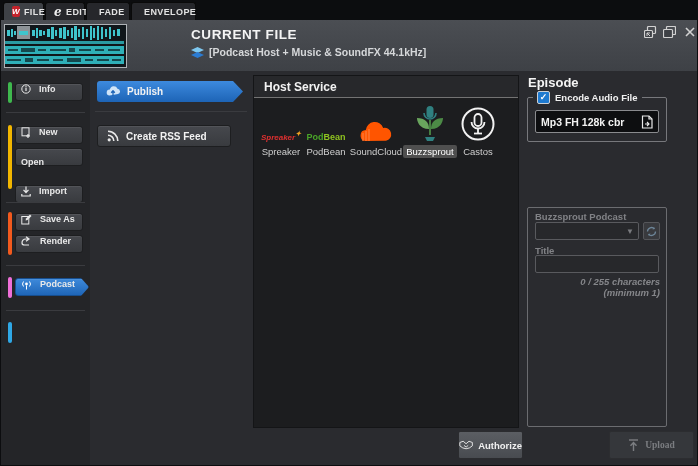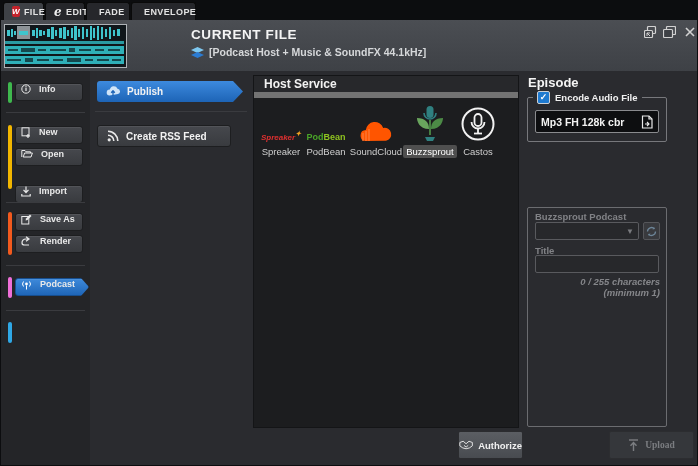--- a/index.html
+++ b/index.html
@@ -44,21 +44,21 @@
   .pbtn.blue{left:7px;top:10px;width:146px;height:21px;background:linear-gradient(#3d8ade,#1d64b6);
         clip-path:polygon(0 0,calc(100% - 10px) 0,100% 50%,calc(100% - 10px) 100%,0 100%);
         border-radius:3px 0 0 3px;}
   .pbtn.gray{left:7px;top:54px;width:134px;height:22px;background:linear-gradient(#46484d,#393b3f);
         border:1px solid #1d1e20;border-radius:3px;box-shadow:inset 0 1px 0 rgba(255,255,255,.07);}
   .pdivider{position:absolute;left:5px;top:40px;width:152px;height:1px;background:#3a3b3f;}
   
   .hostpanel{position:absolute;left:252px;top:74px;width:266px;height:353px;background:#1c1d1f;
              border:1px solid #141517;box-sizing:border-box;}
   .hosthdr{position:absolute;left:0;top:0;width:100%;height:22px;background:#27282b;
-           border-bottom:6px solid #737373;box-sizing:border-box;display:flex;align-items:center;}
+           border-bottom:1px solid #737373;box-sizing:border-box;display:flex;align-items:center;}
   .hosthdr span{margin-left:10px;font-size:12px;font-weight:bold;color:#f2f2f2;}
   .service{position:absolute;top:28px;width:48px;display:flex;flex-direction:column;align-items:center;cursor:default;}
   .service .icon{height:38px;display:flex;align-items:flex-end;justify-content:center;}
   .service .slabel{margin-top:3px;font-size:9.5px;color:#cfcfcf;padding:1px 3px;border-radius:2px;white-space:nowrap;}
   .service.selected .slabel{background:#4f4f4f;color:#fff;}
   .spreaker-txt{font-size:8px;font-weight:bold;font-style:italic;color:#e03030;white-space:nowrap;}
   .spreaker-txt sup{color:#f0a020;font-size:7px;}
   .podbean-txt{font-size:9px;font-weight:bold;white-space:nowrap;}
   .podbean-txt .g1{color:#4aa528;}.podbean-txt .g2{color:#8fc320;}
   
@@ -226,21 +226,21 @@
     <div class="sdivider" style="top:41px;"></div>
 
     <div class="accent" style="top:54px;height:64px;background:#f2b600;"></div>
     <div class="sbtn" style="top:55px;">
       <svg width="10" height="11" viewBox="0 0 10 11">
           <rect x="1" y="0.8" width="7" height="8" fill="none" stroke="#e9e9e9" stroke-width="1"></rect>
           <path d="M7 7 l0 4 M5 9 l4 0" stroke="#e9e9e9" stroke-width="1.2"></path>
         </svg>
       <span>New</span>
     </div>
-    <div class="sbtn" style="top:77px;">
+    <div class="sbtn" style="top:77px;flex-direction:column;">
       <svg width="12" height="9" viewBox="0 0 12 9">
           <path d="M0.8 8 L0.8 1.5 L4 1.5 L5 2.8 L9.5 2.8 L9.5 4" fill="none" stroke="#e9e9e9" stroke-width="1"></path>
           <path d="M2.2 8 L3.6 4 L11.4 4 L10 8 Z" fill="none" stroke="#e9e9e9" stroke-width="1"></path>
         </svg>
       <span>Open</span>
     </div>
     <div class="sbtn" style="top:114px;">
       <svg width="10" height="11" viewBox="0 0 10 11">
           <path d="M5 0.5 L5 6 M2.5 3.8 L5 6.5 L7.5 3.8" fill="none" stroke="#e9e9e9" stroke-width="1.2"></path>
           <path d="M0.8 8 L0.8 10 L9.2 10 L9.2 8" fill="none" stroke="#e9e9e9" stroke-width="1.2"></path>

